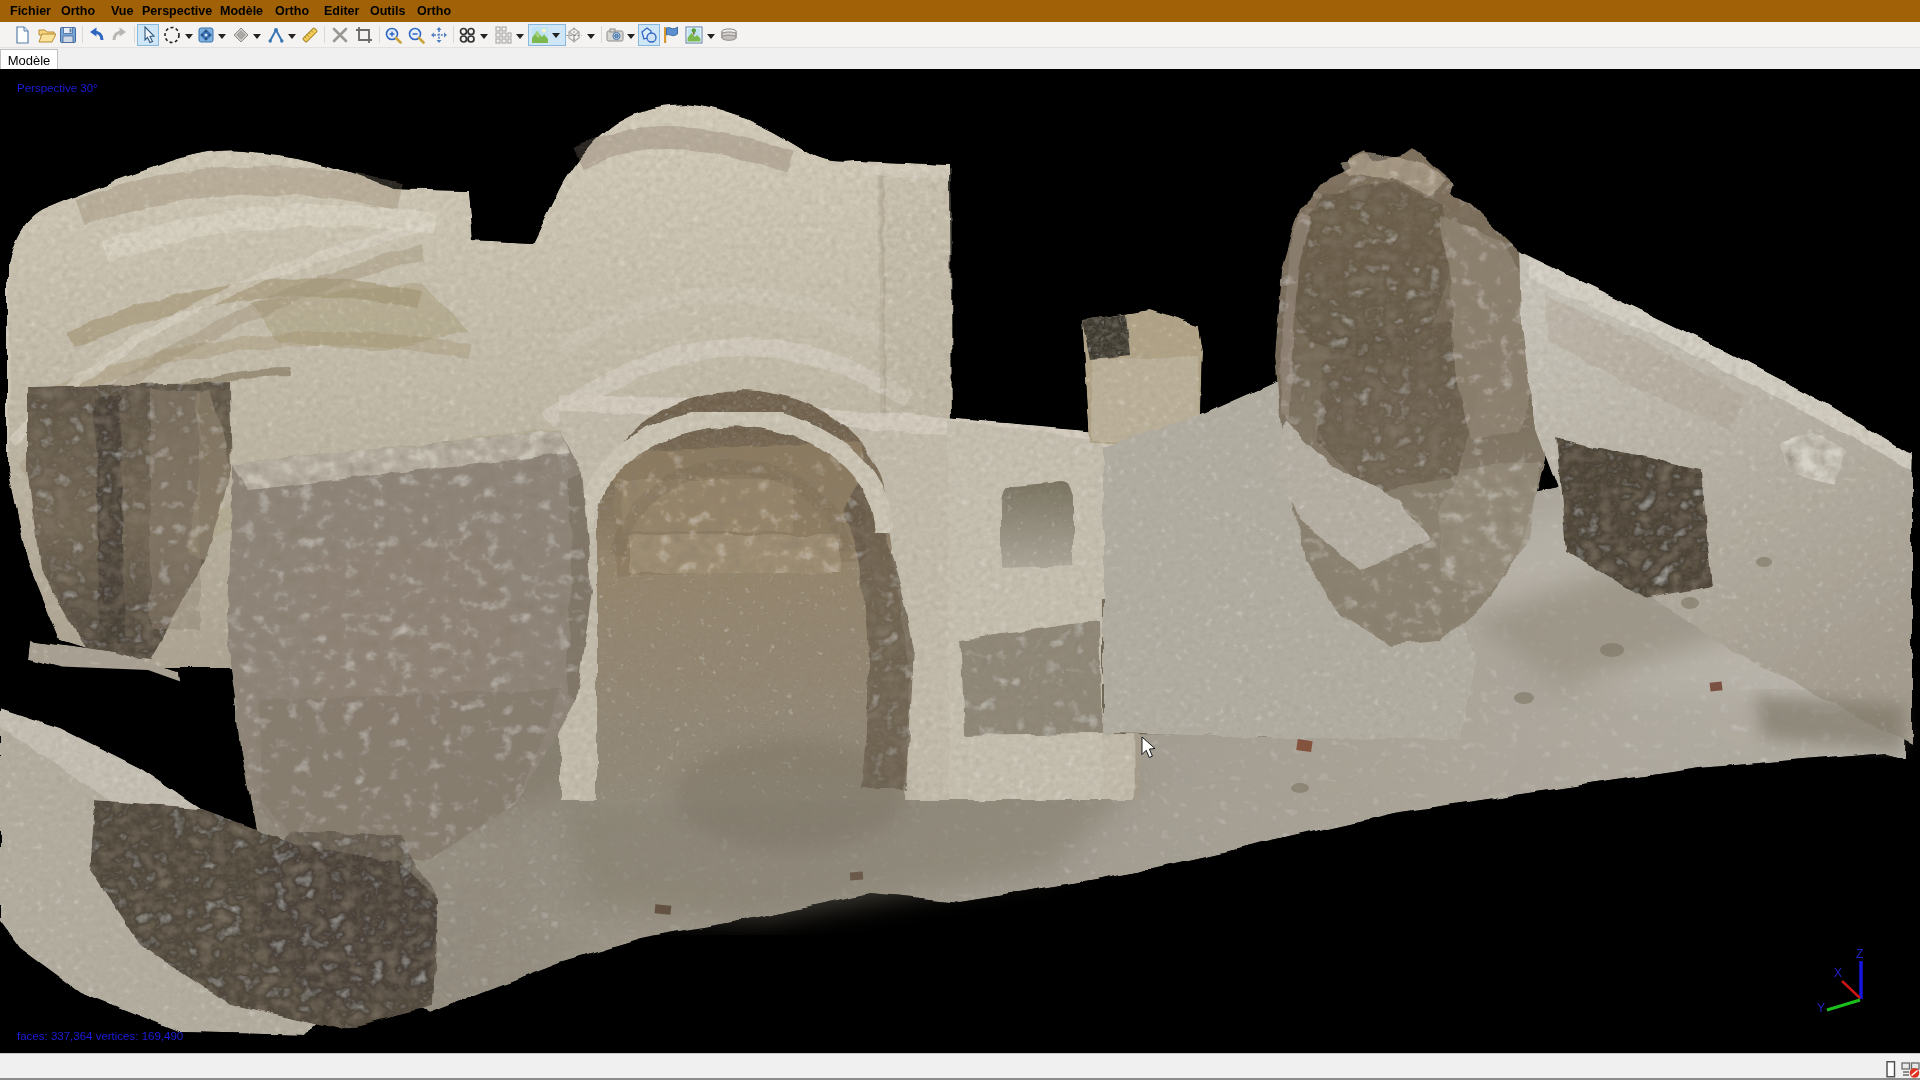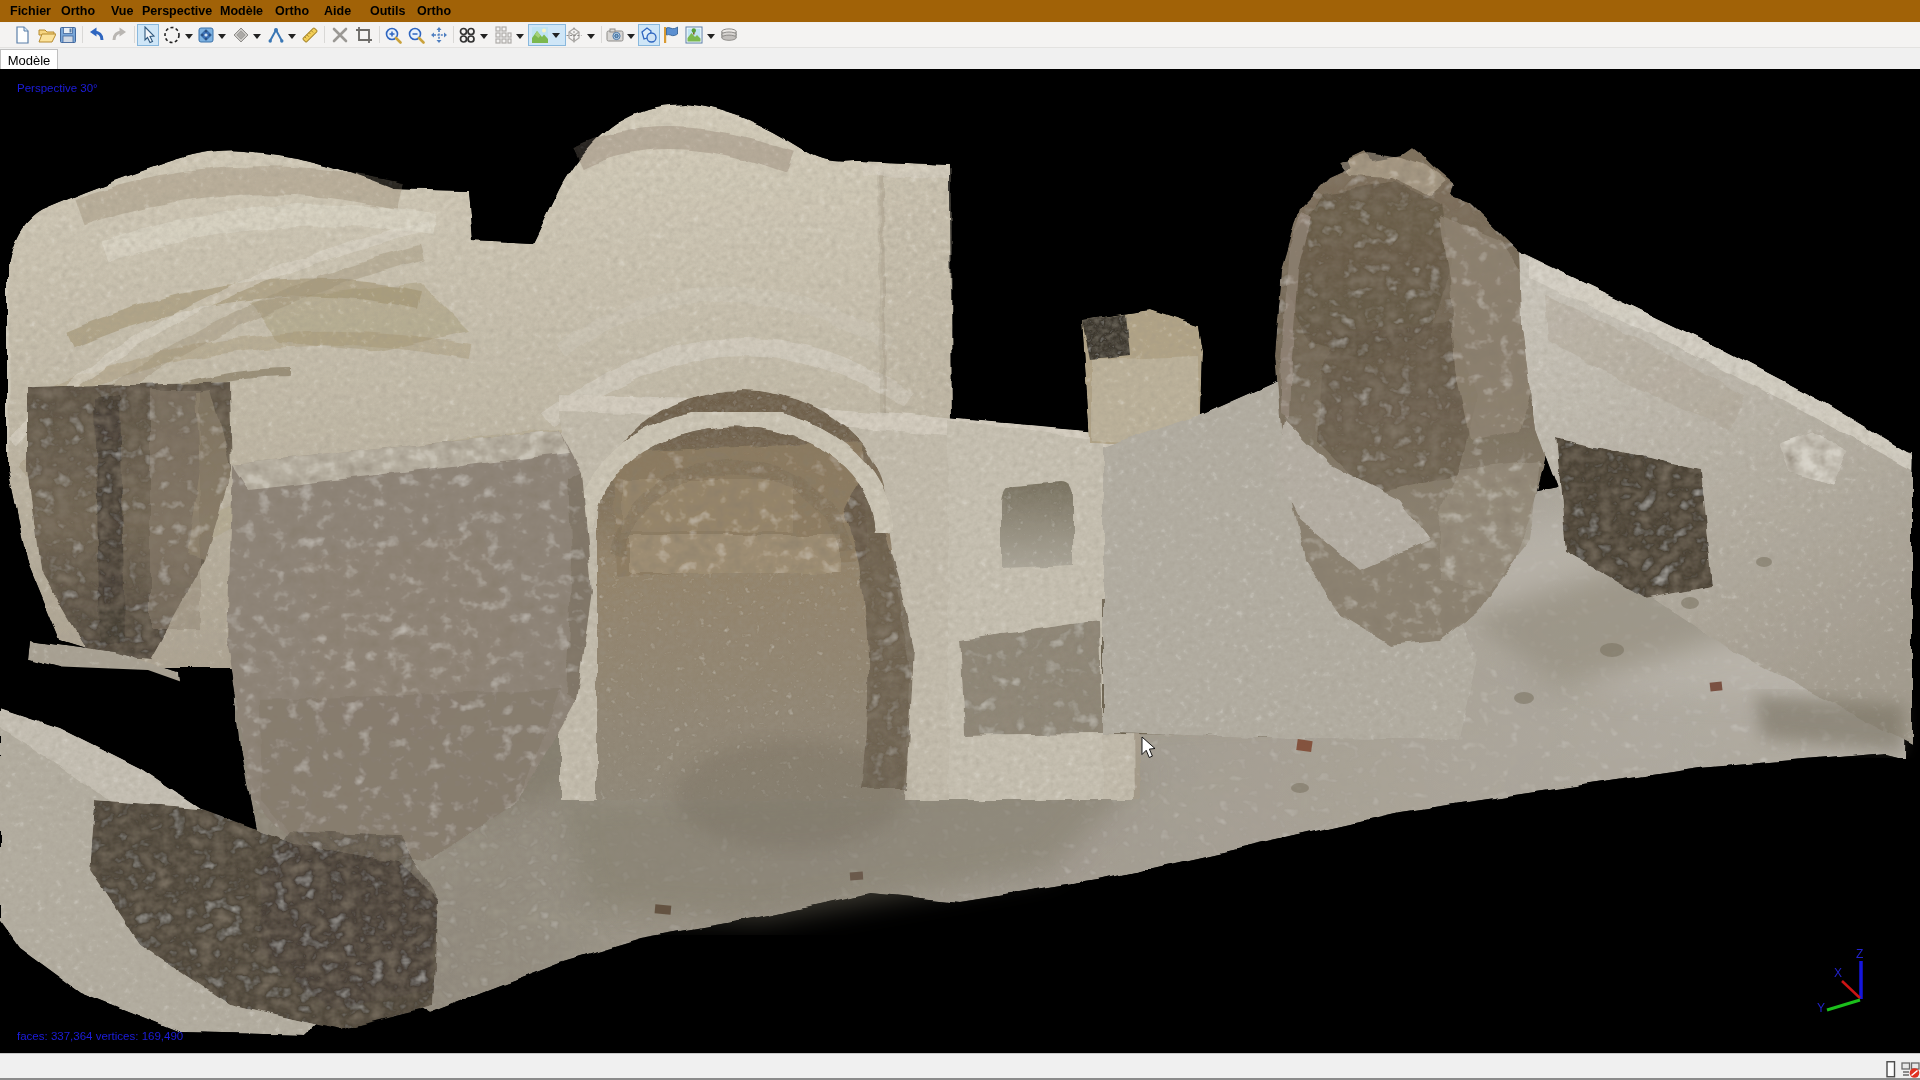--- a/index.html
+++ b/index.html
@@ -262,21 +262,21 @@
 <text x="17" y="1040" font-size="11.5" fill="#1d1dde" font-family="Liberation Sans">faces: 337,364 vertices: 169,490</text>
 </svg>
 </div>
 <div id="menubar">
   <span class="mi" style="left:10px">Fichier</span>
   <span class="mi" style="left:61px">Ortho</span>
   <span class="mi" style="left:111px">Vue</span>
   <span class="mi" style="left:142px">Perspective</span>
   <span class="mi" style="left:220px">Modèle</span>
   <span class="mi" style="left:275px">Ortho</span>
-  <span class="mi" style="left:324px">Aide</span>
+  <span class="mi" style="left:324px">Editer</span>
   <span class="mi" style="left:370px">Outils</span>
   <span class="mi" style="left:417px">Ortho</span>
 </div>
 <div id="toolbar">
   <svg class="ticon" style="left:13px" viewBox="0 0 18 18">
       <path d="M4 1h7l4 4v12H4z" fill="#fdfefe" stroke="#5a7fa8" stroke-width="1.2"></path>
       <path d="M11 1v4h4" fill="#d6e9f8" stroke="#5a7fa8"></path>
     </svg>
   <svg class="ticon" style="left:38px" viewBox="0 0 18 18">
       <path d="M1 4h6l2 2h7v3H1z" fill="#f6d581" stroke="#b68a2e"></path>

